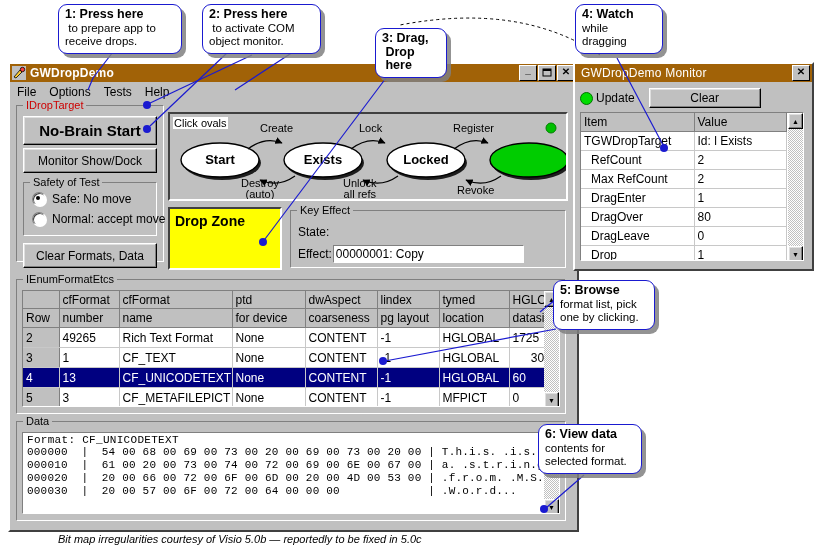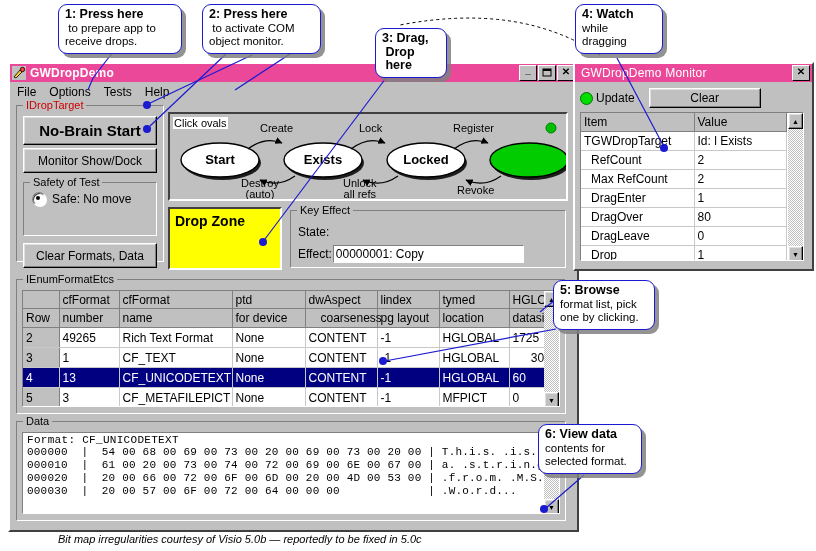--- a/index.html
+++ b/index.html
@@ -14,21 +14,21 @@
   }
   .abs{position:absolute;}
 
   
   .w95{background:#c0c0c0;}
   .out{border-top:2px solid #ffffff;border-left:2px solid #ffffff;border-right:2px solid #404040;border-bottom:2px solid #404040;}
   .in{border-top:2px solid #404040;border-left:2px solid #404040;border-right:2px solid #ffffff;border-bottom:2px solid #ffffff;}
   .thin-in{border-top:1px solid #808080;border-left:1px solid #808080;border-right:1px solid #ffffff;border-bottom:1px solid #ffffff;}
 
   .titlebar{
-    background:#ec4899;color:#fff;font-weight:bold;font-size:12px;
+    background:#a16207;color:#fff;font-weight:bold;font-size:12px;
     display:flex;align-items:center;height:18px;padding:0 2px;
   }
   .titlebar .tt{margin-left:4px;letter-spacing:.2px;}
   .tbtns{margin-left:auto;display:flex;gap:1px;}
   .tbtn{
     width:16px;height:14px;background:#c0c0c0;color:#000;
     border-top:1px solid #fff;border-left:1px solid #fff;
     border-right:1px solid #000;border-bottom:1px solid #000;
     font-size:10px;font-weight:bold;line-height:12px;text-align:center;
     font-family:"Liberation Sans",sans-serif;
@@ -117,20 +117,24 @@
   <div class="abs btn" style="left:13px;top:84px;width:132px;height:23px;">
     <span>Monitor Show/Dock</span>
   </div>
 
   <div class="grp" style="left:13px;top:118px;width:132px;height:52px;">
     <span class="grp-lbl">Safety of Test</span>
   </div>
   <div class="abs radio" style="left:22px;top:128px;">
     <span class="rdo on"></span>
     <span>Safe: No move</span>
+  </div>
+  <div class="abs radio" style="left:22px;top:148px;">
+    <span class="rdo"></span>
+    <span>Normal: accept move</span>
   </div>
 
   <div class="abs btn" style="left:13px;top:179px;width:132px;height:23px;">
     <span>Clear Formats, Data</span>
   </div>
 
   <div class="abs in" style="left:158px;top:48px;width:396px;height:85px;background:#c0c0c0;overflow:hidden;">
     <div class="abs" style="left:3px;top:3px;background:#fff;font-size:11px;padding:0 1px;z-index:5;">Click ovals</div>
     <svg width="396" height="85" viewBox="0 0 396 85" style="position:absolute;left:0;top:0;">
       <defs>
@@ -214,21 +218,21 @@
         <td style="border-right:1px solid #808080;border-bottom:1px solid #808080;padding-left:3px;">dwAspect</td>
         <td style="border-right:1px solid #808080;border-bottom:1px solid #808080;padding-left:3px;">lindex</td>
         <td style="border-right:1px solid #808080;border-bottom:1px solid #808080;padding-left:3px;">tymed</td>
         <td style="border-right:1px solid #808080;border-bottom:1px solid #808080;padding-left:3px;">HGLOBAL</td>
       </tr>
       <tr style="background:#c0c0c0;">
         <td style="border-right:1px solid #808080;border-bottom:1px solid #808080;height:16px;padding-left:3px;">Row</td>
         <td style="border-right:1px solid #808080;border-bottom:1px solid #808080;padding-left:3px;">number</td>
         <td style="border-right:1px solid #808080;border-bottom:1px solid #808080;padding-left:3px;">name</td>
         <td style="border-right:1px solid #808080;border-bottom:1px solid #808080;padding-left:3px;">for device</td>
-        <td style="border-right:1px solid #808080;border-bottom:1px solid #808080;padding-left:15px;">coarseness</td>
+        <td style="border-right:1px solid #808080;border-bottom:1px solid #808080;padding-left:3px;">coarseness</td>
         <td style="border-right:1px solid #808080;border-bottom:1px solid #808080;padding-left:3px;">pg layout</td>
         <td style="border-right:1px solid #808080;border-bottom:1px solid #808080;padding-left:3px;">location</td>
         <td style="border-right:1px solid #808080;border-bottom:1px solid #808080;padding-left:3px;">datasize</td>
       </tr>
       </tbody>
         <tbody id="formats-body">
           <tr>
             <td style="height: 17px; padding-left: 3px; border-right: 1px solid rgb(128, 128, 128); border-bottom: 1px solid rgb(200, 200, 200); background: rgb(192, 192, 192);">2</td>
             <td style="height: 17px; padding-left: 3px; border-right: 1px solid rgb(200, 200, 200); border-bottom: 1px solid rgb(200, 200, 200);">49265</td>
             <td style="height: 17px; padding-left: 3px; border-right: 1px solid rgb(200, 200, 200); border-bottom: 1px solid rgb(200, 200, 200);">Rich Text Format</td>

